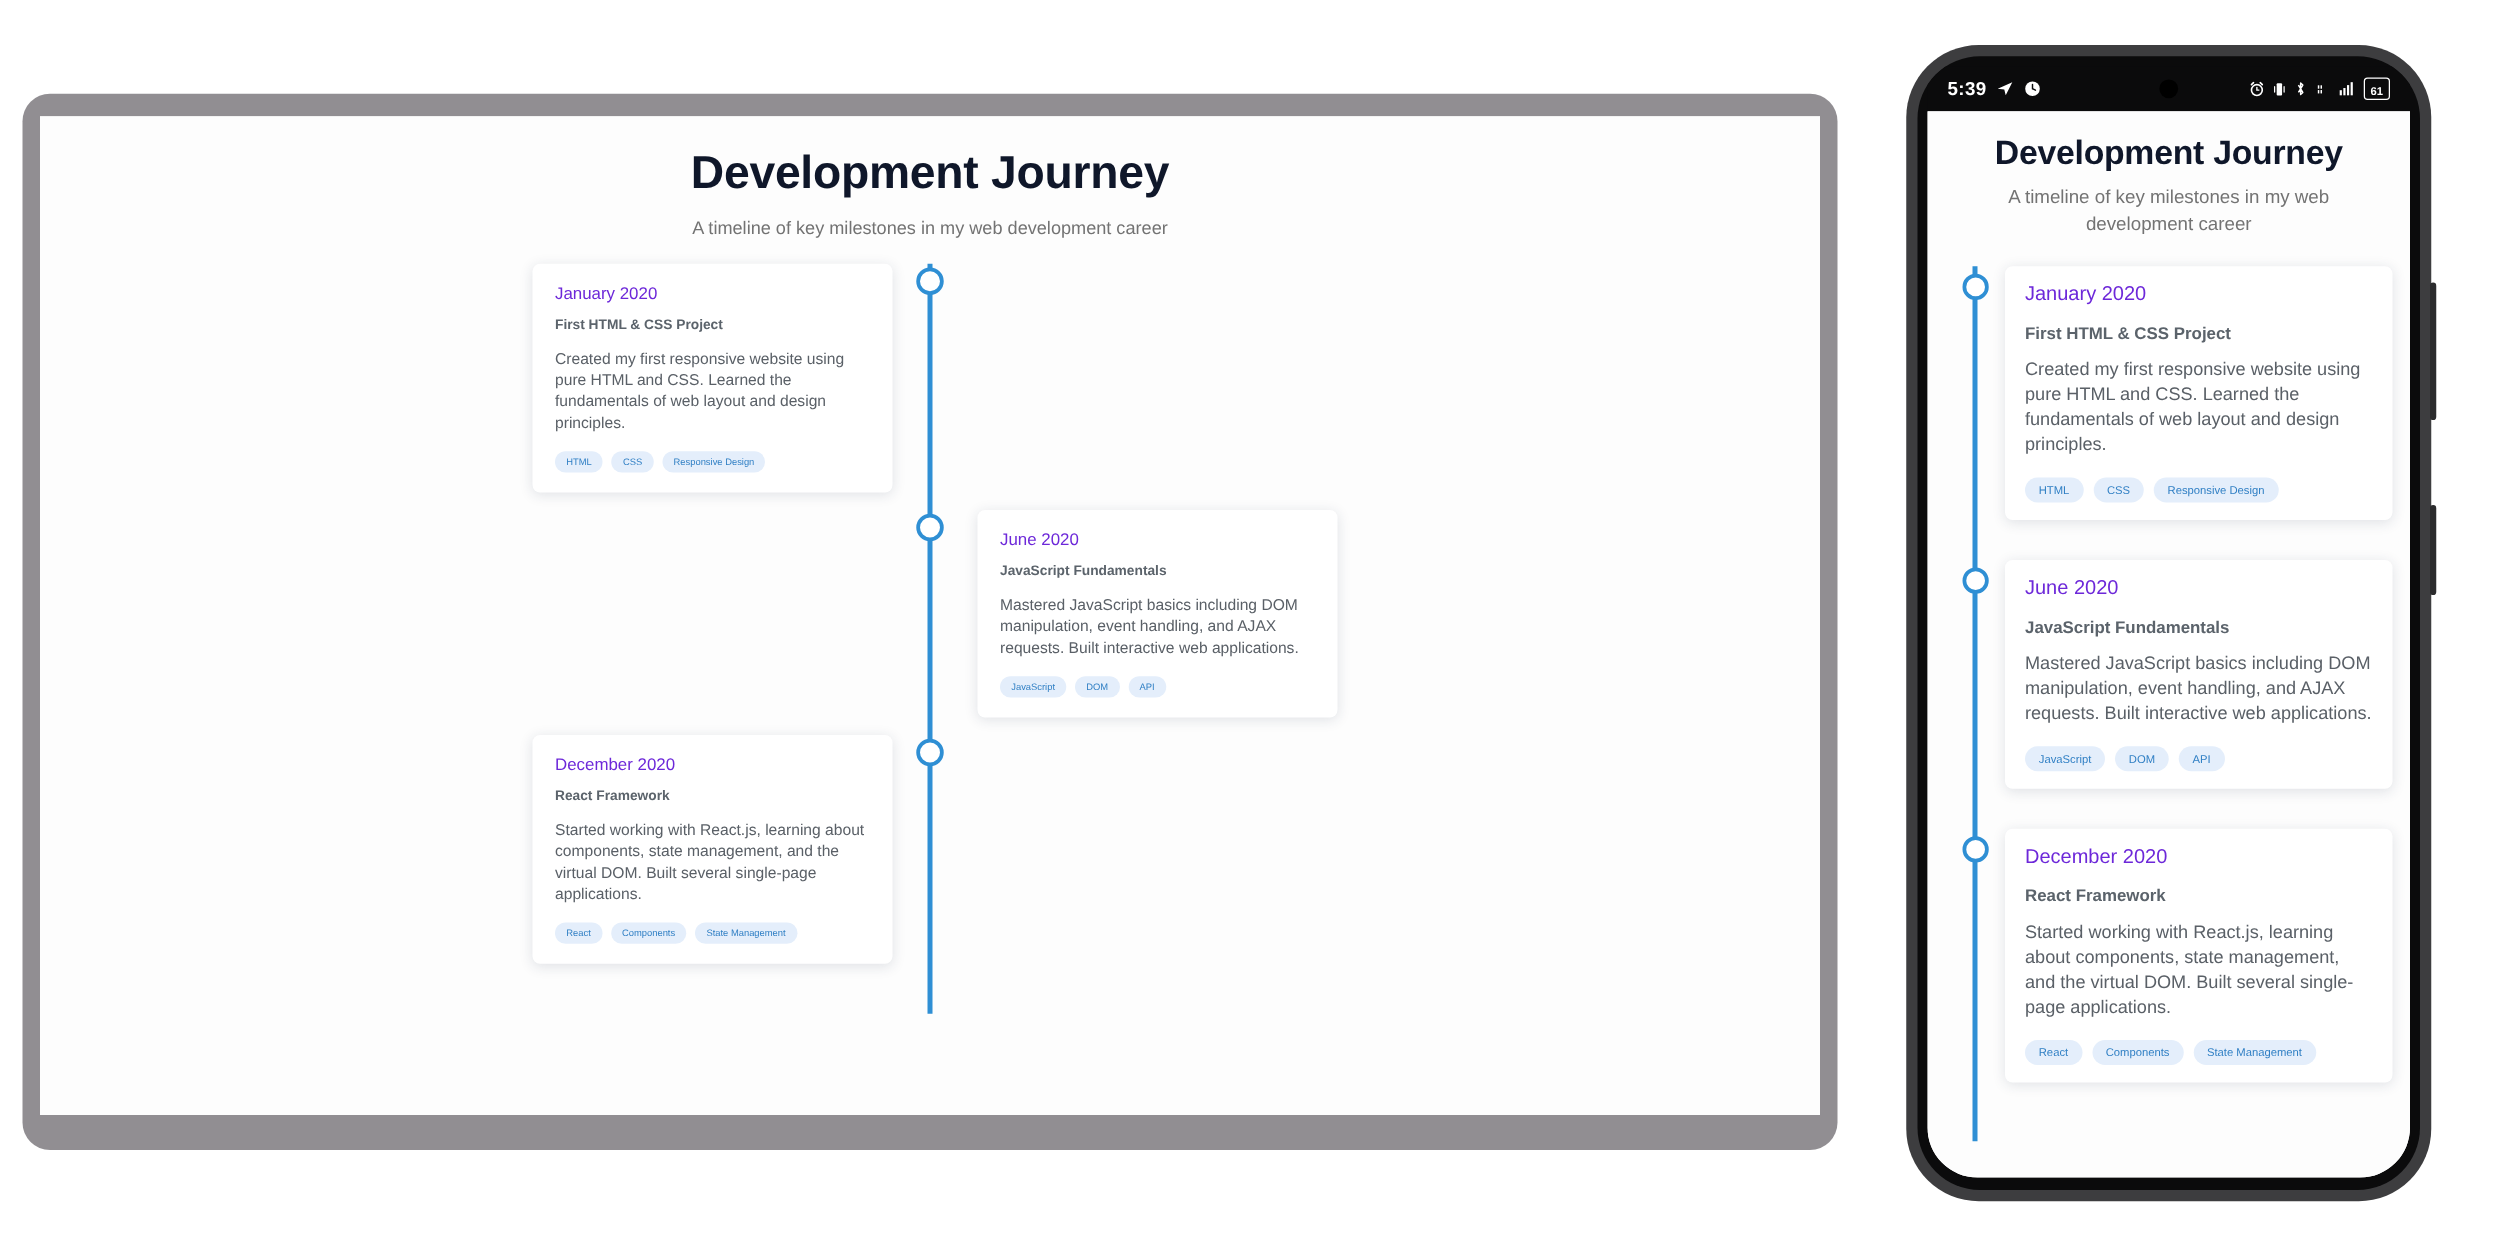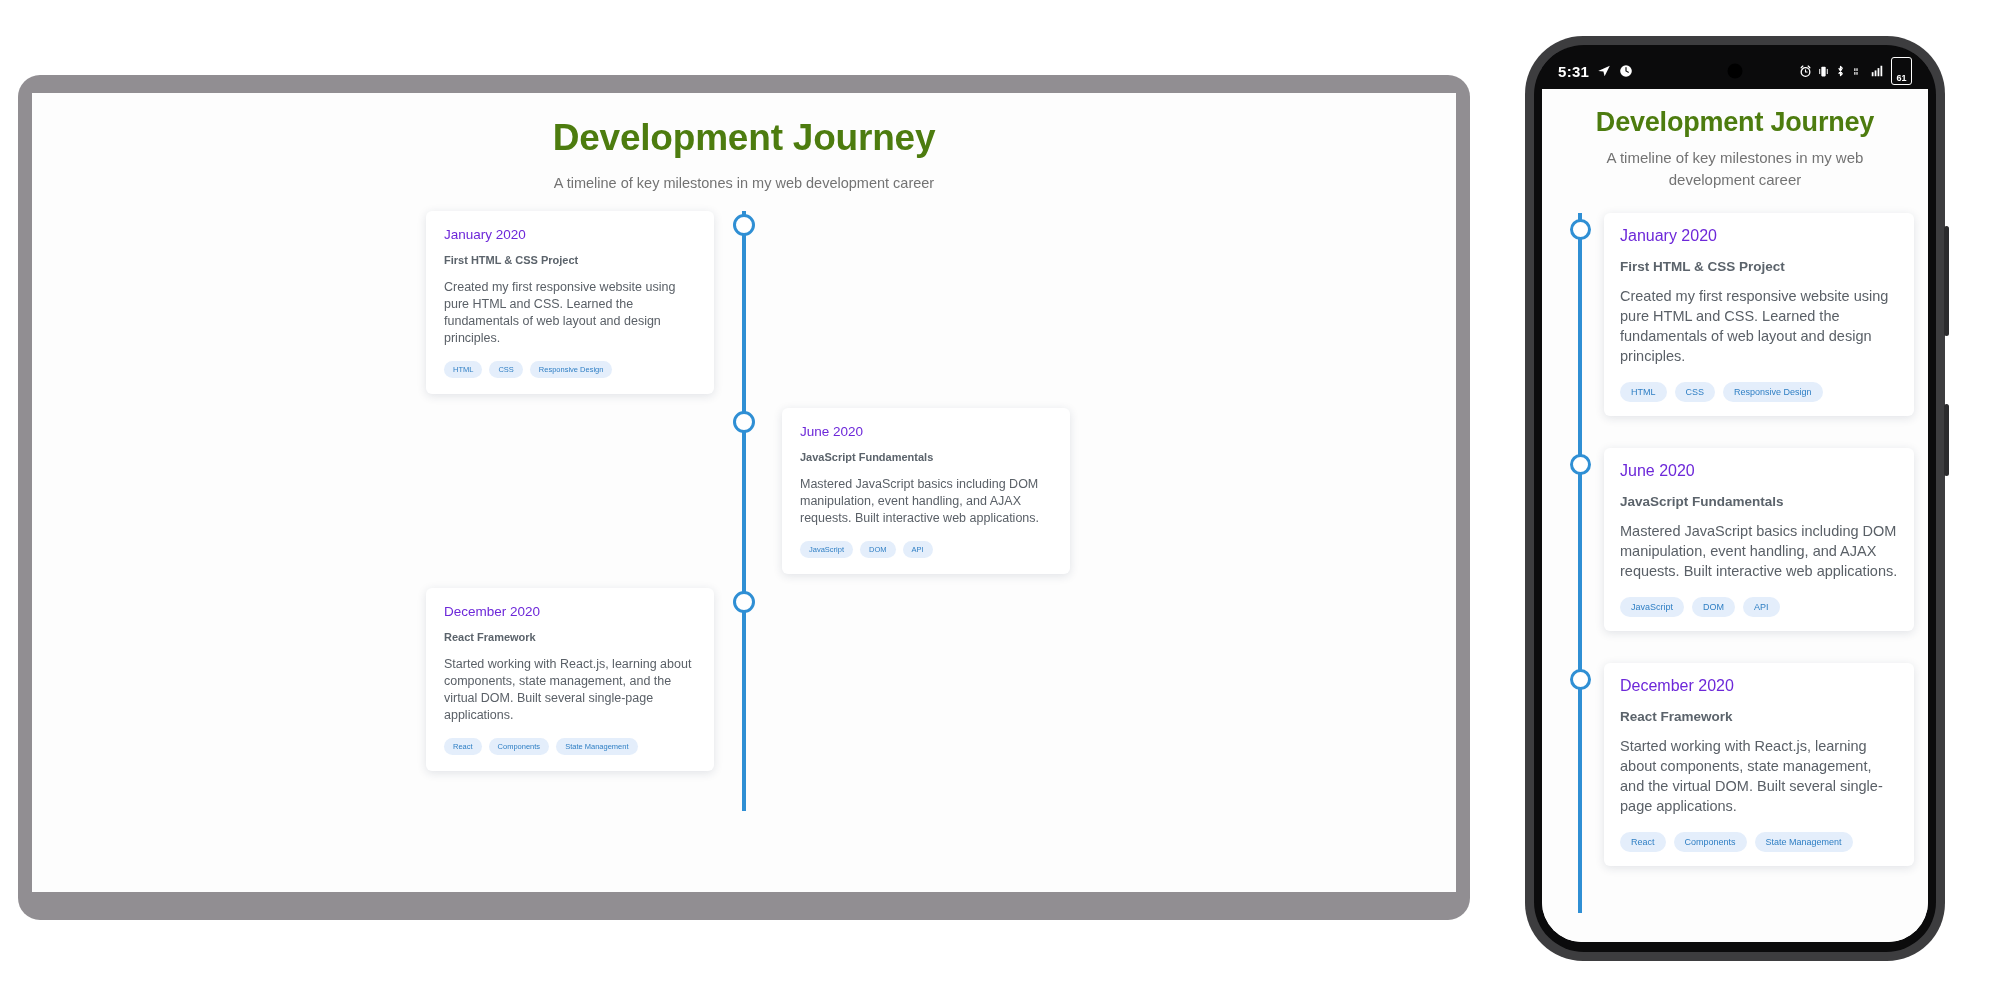--- a/index.html
+++ b/index.html
@@ -24,21 +24,21 @@
     background: #fdfdfd;
     overflow: hidden;
     position: relative;
   }
 
   
   .page { position: relative; width: 100%; height: 100%; background: #fdfdfd; }
 
   .page-title {
     text-align: center;
-    color: #4d7c0f;
+    color: #0f172a;
     font-weight: bold;
     letter-spacing: -0.2px;
   }
   .page-sub { text-align: center; color: #737373; }
 
   
   .timeline { position: relative; }
   .timeline-line {
     position: absolute;
     background: #2f8fd4;
@@ -118,21 +118,21 @@
   .sb-left { display:flex; align-items:center; gap:8px; }
   .sb-time { font-size: 15px; font-weight: bold; letter-spacing:0.3px; }
   .sb-right { display:flex; align-items:center; gap:6px; }
   .sb-icon { display:inline-flex; align-items:center; }
   .camera-hole {
     position: absolute; left: 50%; top: 50%; transform: translate(-50%,-50%);
     width: 15px; height: 15px; border-radius: 50%; background: #000;
   }
   .battery-pill {
     border: 1.5px solid #fff; border-radius: 3px;
-    font-size: 9px; font-weight: bold; padding: 14px 2px 0px 2px;
+    font-size: 9px; font-weight: bold; padding: 4px 2px 0px 2px;
     line-height: 12px; min-width: 21px; text-align:center; color:#fff;
   }
 
   .phone-screen {
     background: #fdfdfd;
     height: calc(100% - 36px);
     border-bottom-left-radius: 40px; border-bottom-right-radius: 40px;
     overflow: hidden;
     position: relative;
   }
@@ -224,21 +224,21 @@
   </div>
 
   <div class="phone-frame">
     <div class="phone-btn b1"></div>
     <div class="phone-btn b2"></div>
 
     <div class="phone-inner">
 
       <div class="status-bar">
         <div class="sb-left">
-          <span class="sb-time">5:31</span>
+          <span class="sb-time">5:39</span>
           <span class="sb-icon">
             <svg width="14" height="14" viewBox="0 0 24 24">
                 <path d="M2 12 L22 3 L13 21 L11 13 Z" fill="#fff"></path>
               </svg>
           </span>
           <span class="sb-icon">
             <svg width="14" height="14" viewBox="0 0 24 24">
                 <circle cx="12" cy="12" r="10" fill="#fff"></circle>
                 <path d="M12 6 v6 l4 2" stroke="#0b0b0c" stroke-width="2" fill="none" stroke-linecap="round"></path>
               </svg>

